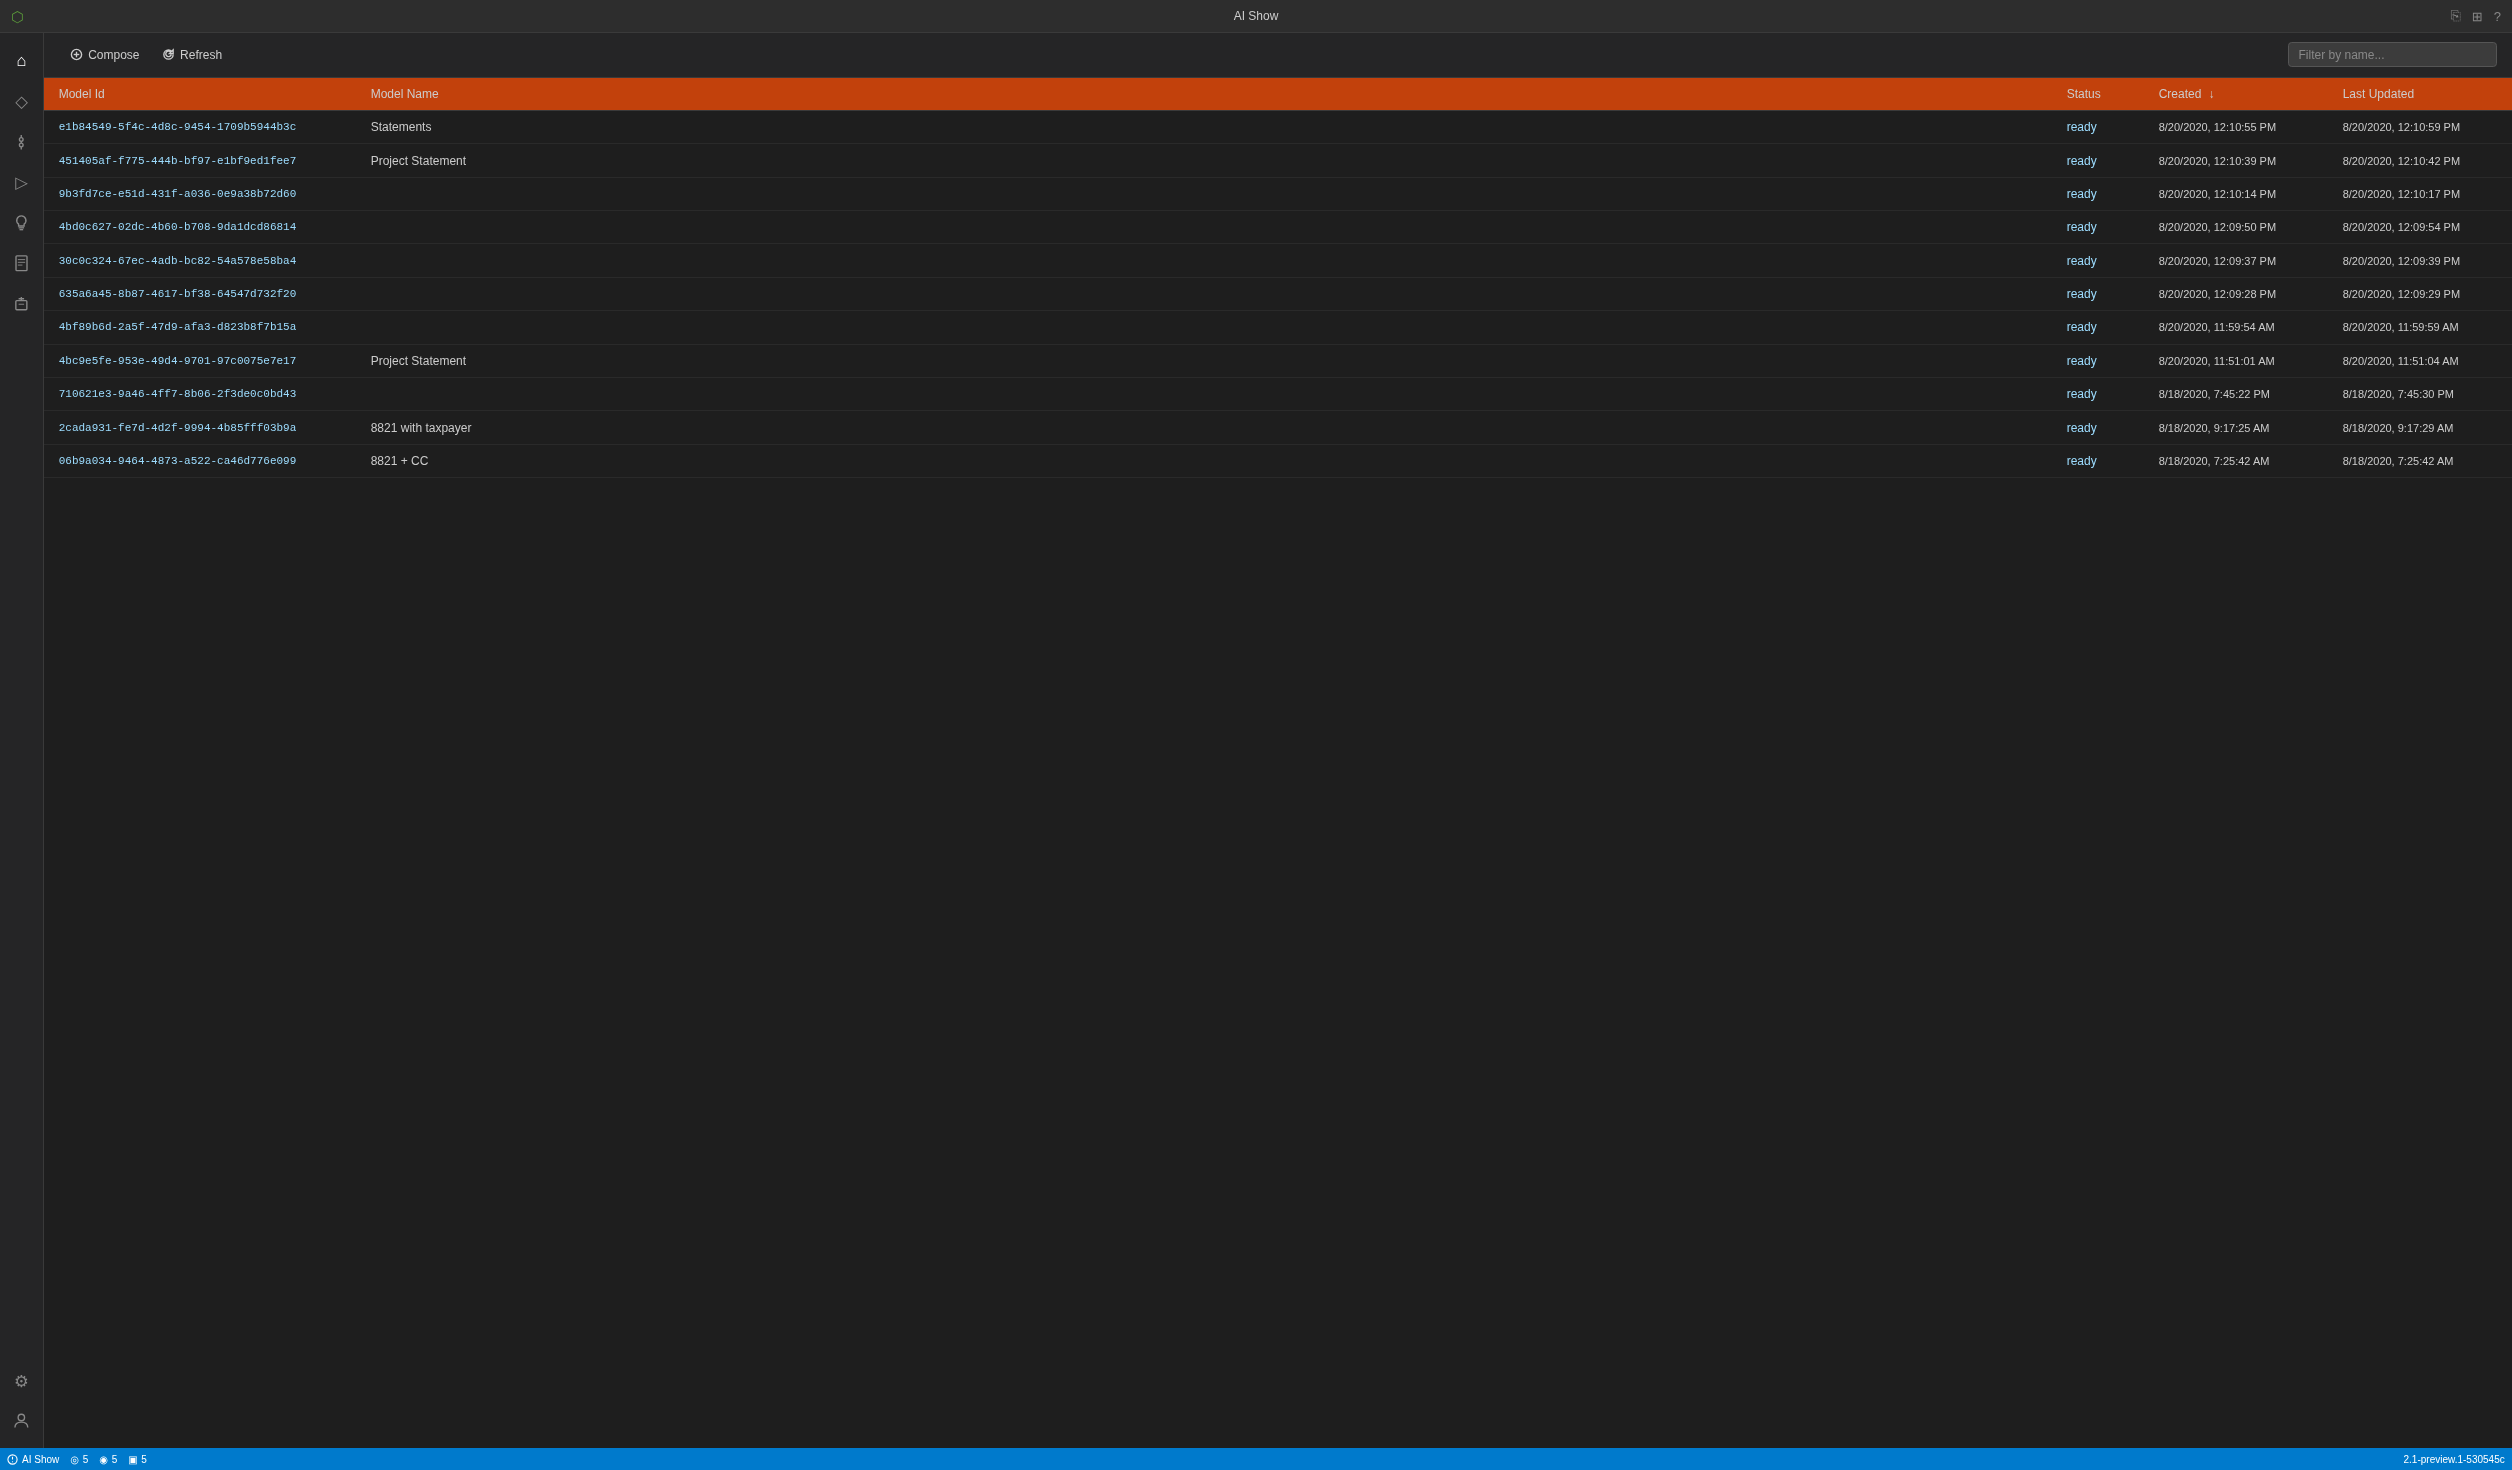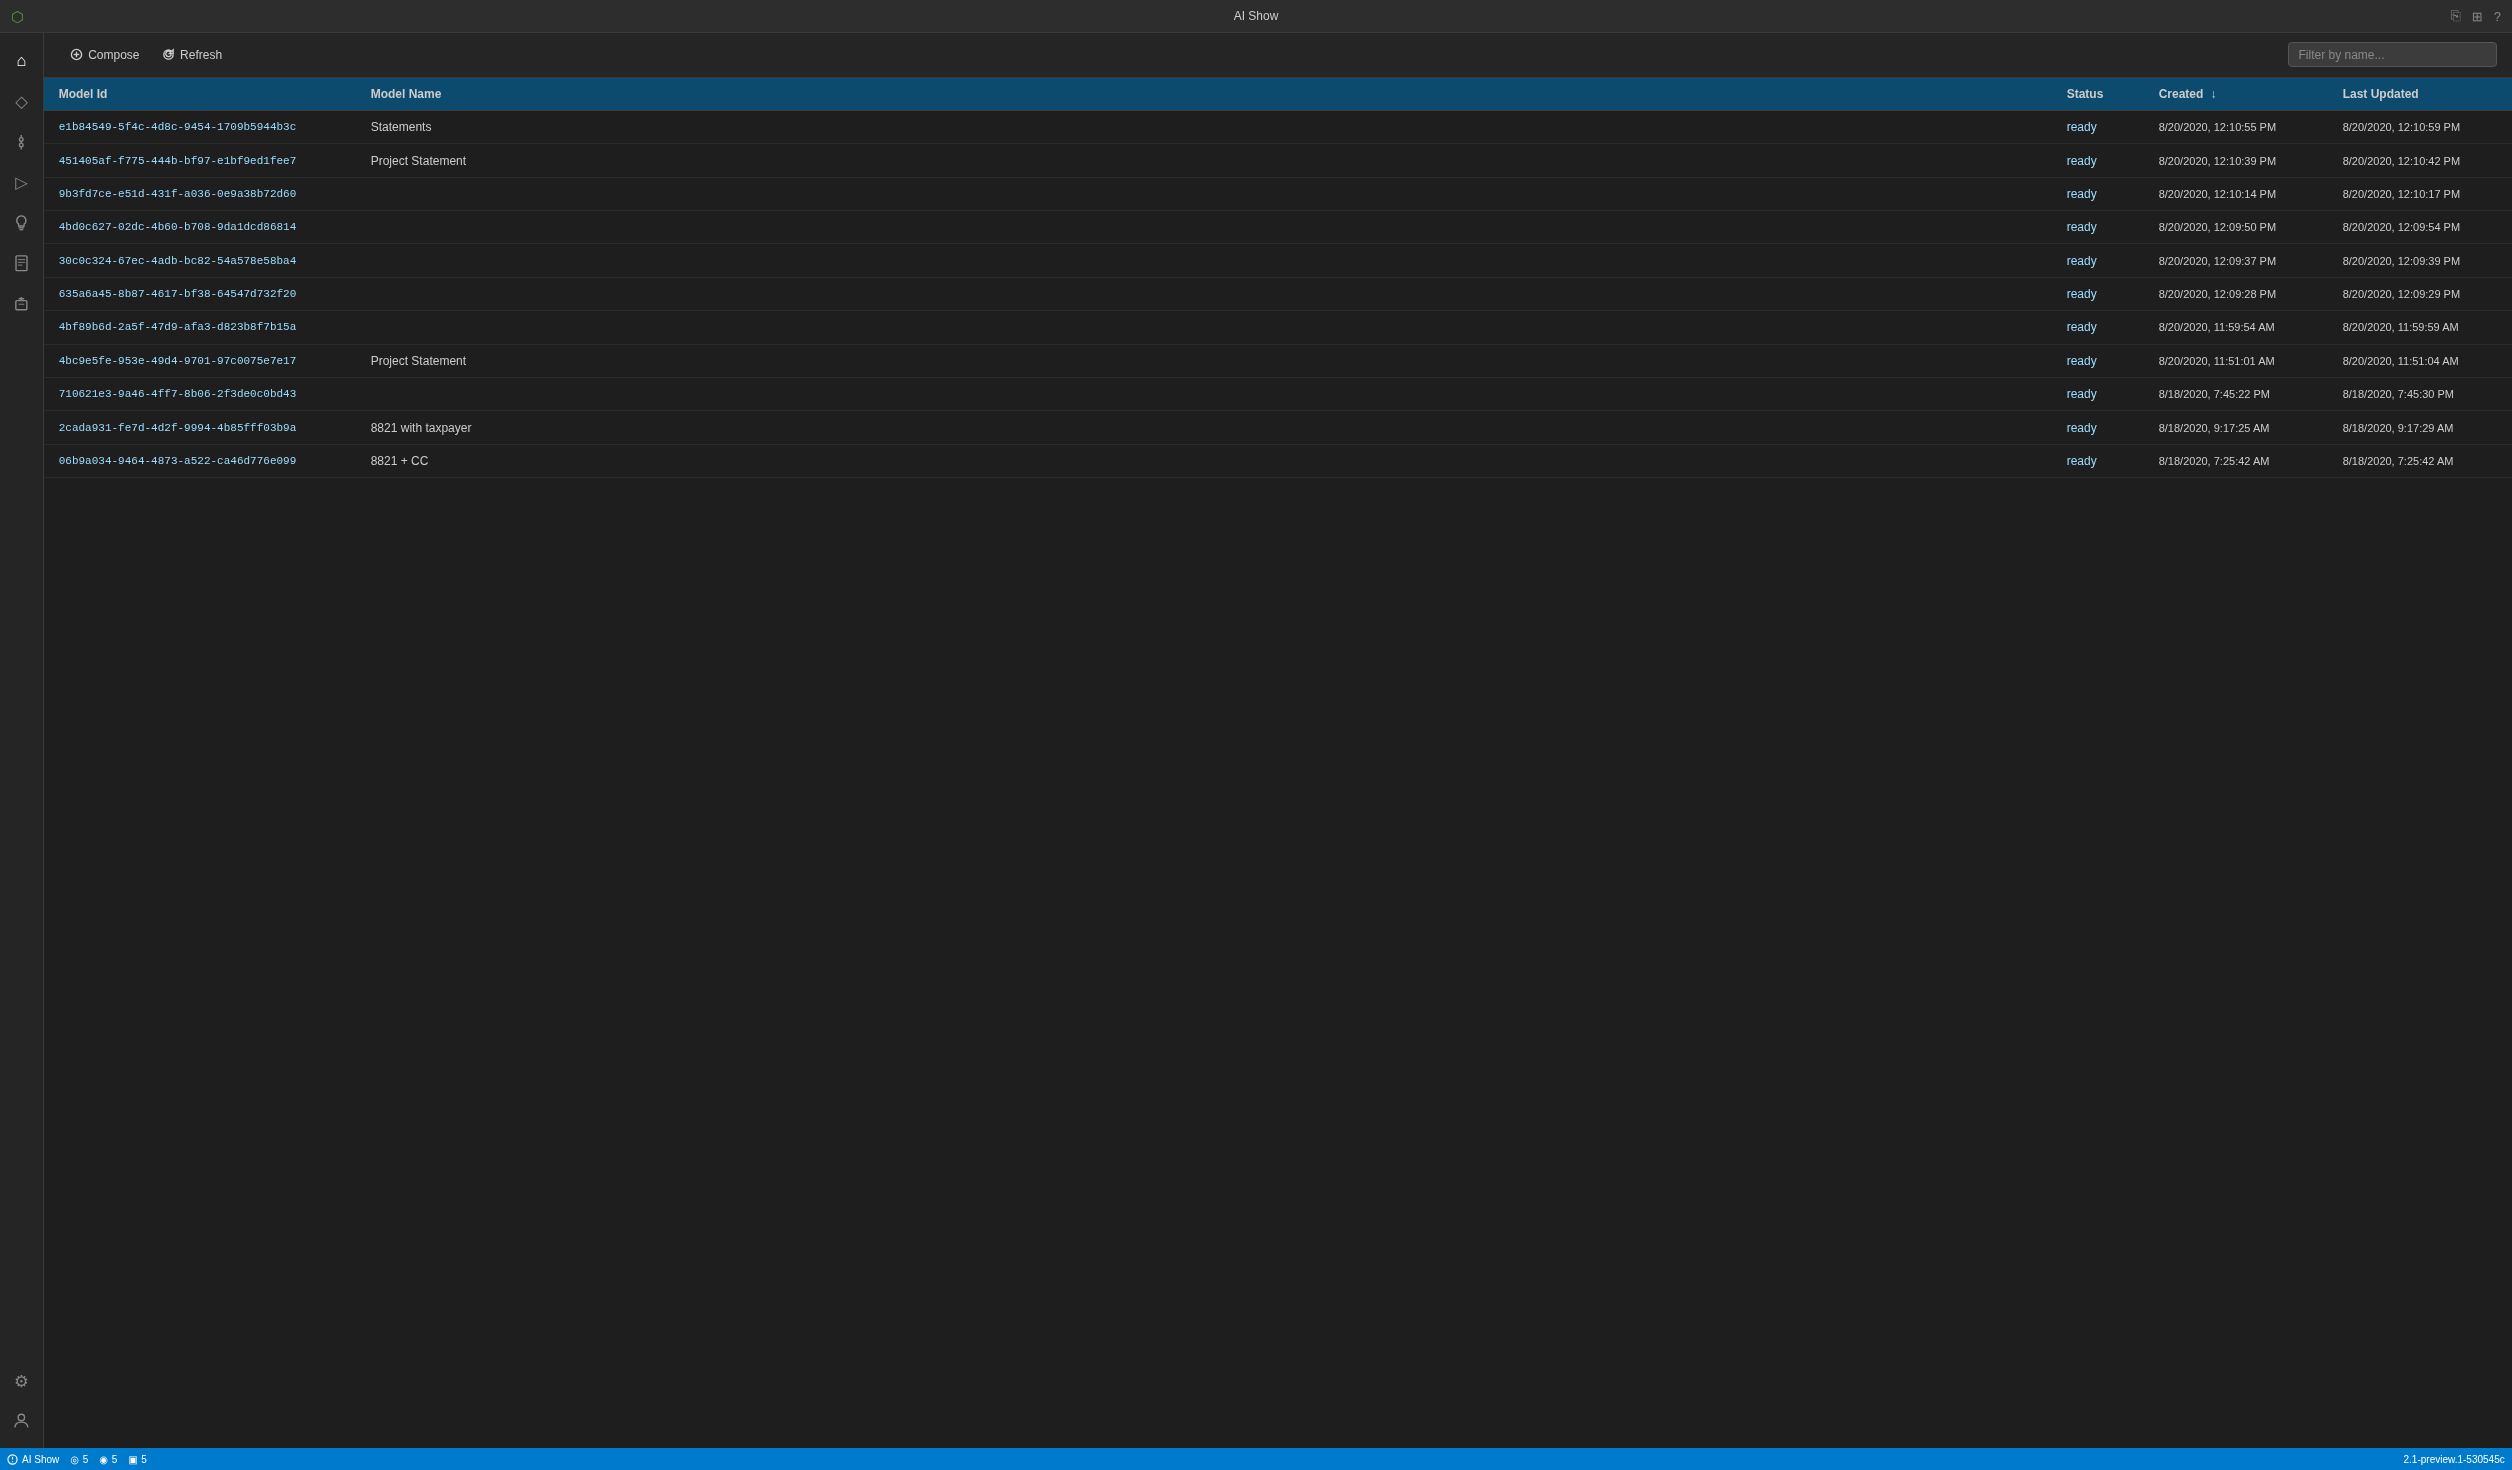--- a/index.html
+++ b/index.html
@@ -133,23 +133,23 @@
     table {
       width: 100%;
       border-collapse: collapse;
     }
     thead tr {
       border-bottom: 0.9px solid #3a3a3a;
     }
     th {
       text-align: left;
       padding: 9.2px 14.7px;
-      font-weight: 700;
+      font-weight: 400;
       color: #cccccc;
-      background: #0c4a6e;
+      background: #c2410c;
       font-size: 12px;
       position: sticky;
       top: 0;
       z-index: 1;
     }
     th.sortable { cursor: pointer; user-select: none; }
     .sort-arrow { margin-left: 3.7px; }
     tbody tr {
       border-bottom: 0.9px solid #2a2a2a;
     }

